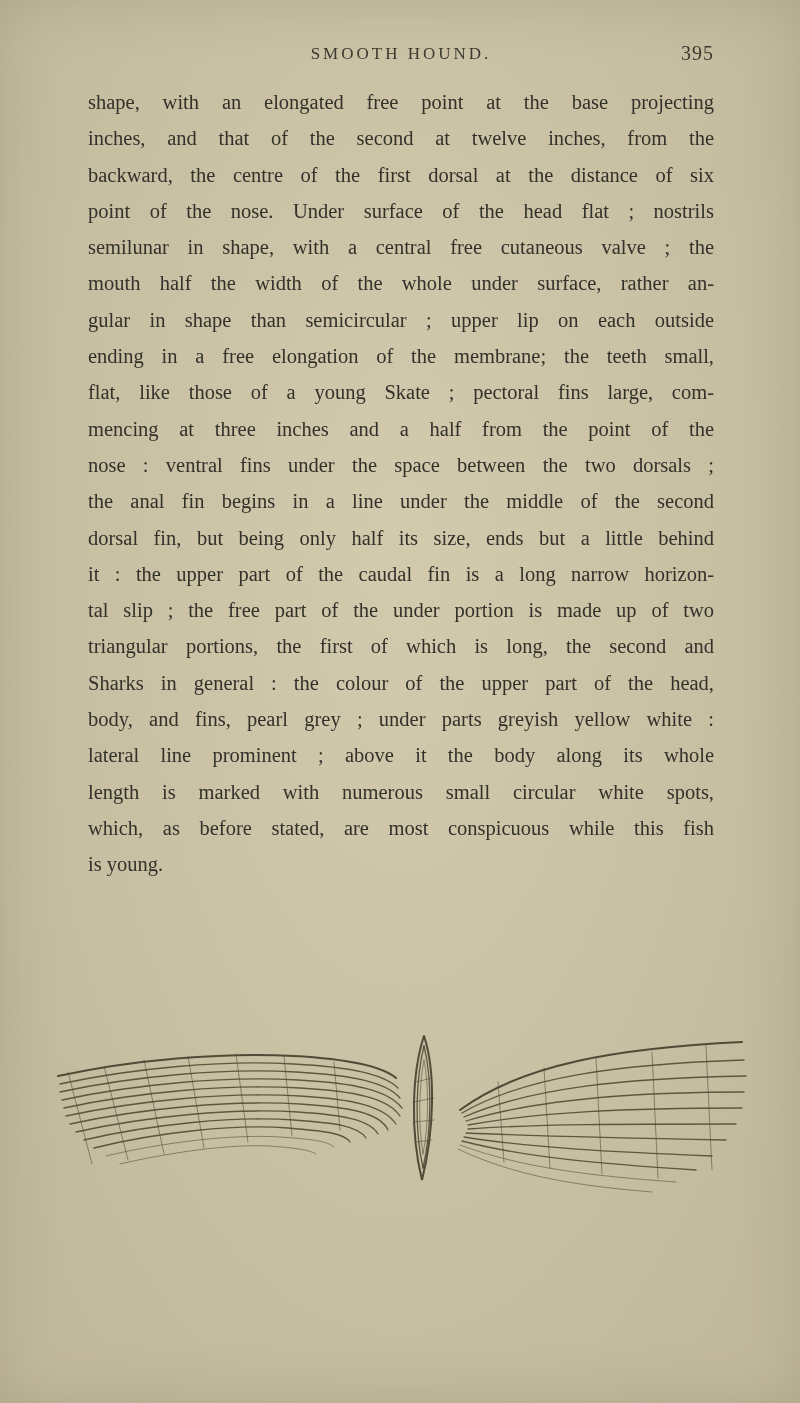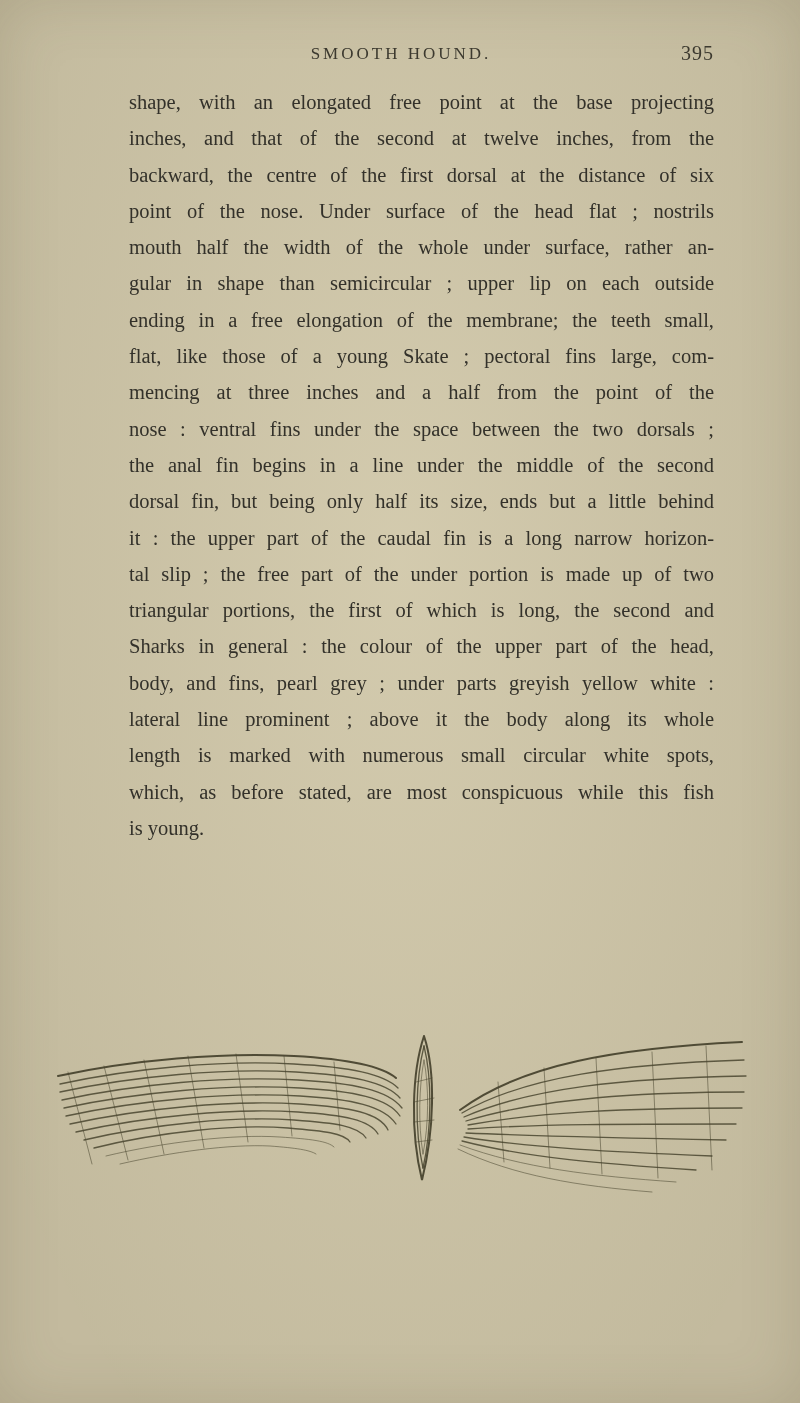--- a/index.html
+++ b/index.html
@@ -45,21 +45,20 @@
     left: 88px;
     width: 626px;
     font-size: 20.5px;
     line-height: 36.3px;
     color: #33312a;
   }
   .line {
     text-align: justify;
     text-align-last: justify;
     white-space: normal;
-    margin-left: 41px;
   }
   .line.last {
     text-align-last: left;
   }
   .figure {
     position: absolute;
     top: 1012px;
     left: 52px;
     width: 700px;
     height: 210px;
@@ -83,20 +82,21 @@
   <div class="running-head">
     <span class="head-title">SMOOTH HOUND.</span>
     <span class="folio">395</span>
   </div>
 
   <div class="body-text">
     <div class="line">shape, with an elongated free point at the base projecting</div>
     <div class="line">inches, and that of the second at twelve inches, from the</div>
     <div class="line">backward, the centre of the first dorsal at the distance of six</div>
     <div class="line">point of the nose.  Under surface of the head flat ; nostrils</div>
+    <div class="line">semilunar in shape, with a central free cutaneous valve ; the</div>
     <div class="line">mouth half the width of the whole under surface, rather an-</div>
     <div class="line">gular in shape than semicircular ; upper lip on each outside</div>
     <div class="line">ending in a free elongation of the membrane; the teeth small,</div>
     <div class="line">flat, like those of a young Skate ; pectoral fins large, com-</div>
     <div class="line">mencing at three inches and a half from the point of the</div>
     <div class="line">nose : ventral fins under the space between the two dorsals ;</div>
     <div class="line">the anal fin begins in a line under the middle of the second</div>
     <div class="line">dorsal fin, but being only half its size, ends but a little behind</div>
     <div class="line">it : the upper part of the caudal fin is a long narrow horizon-</div>
     <div class="line">tal slip ; the free part of the under portion is made up of two</div>

